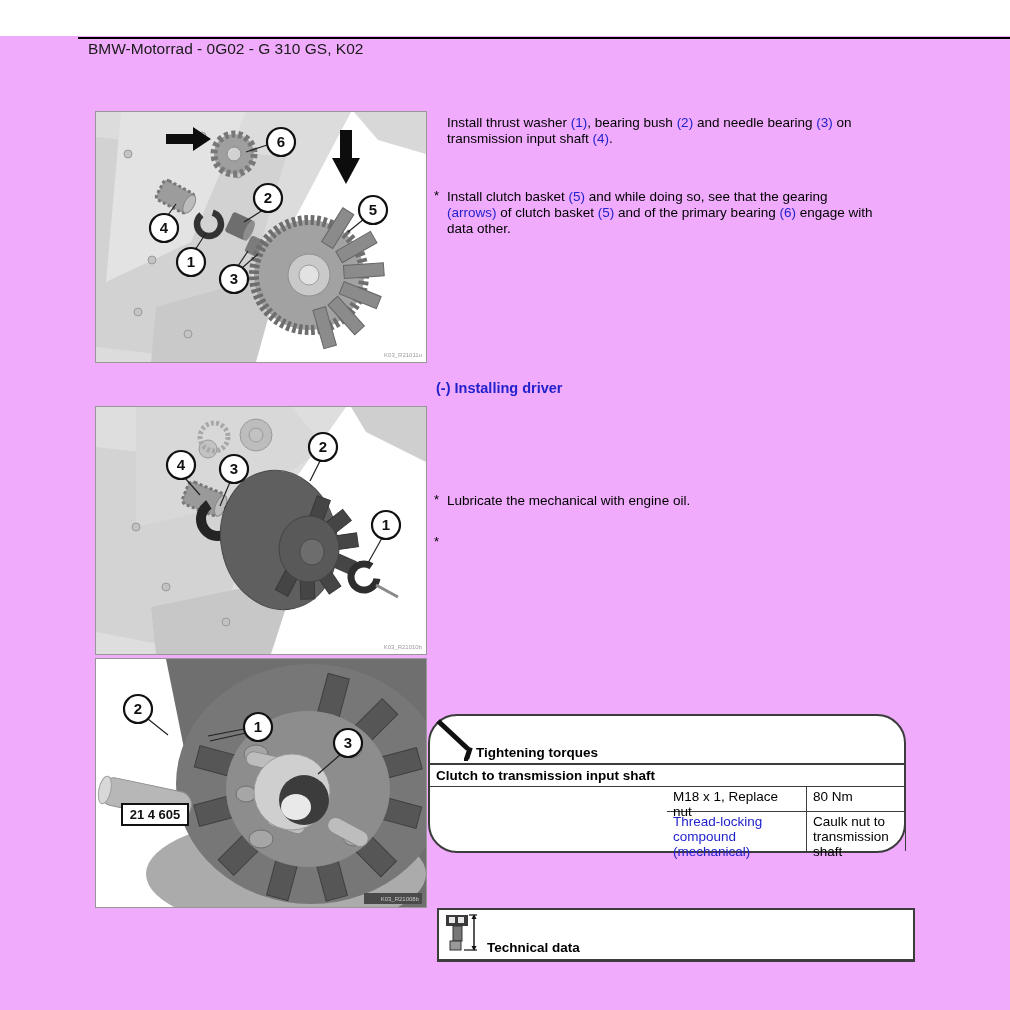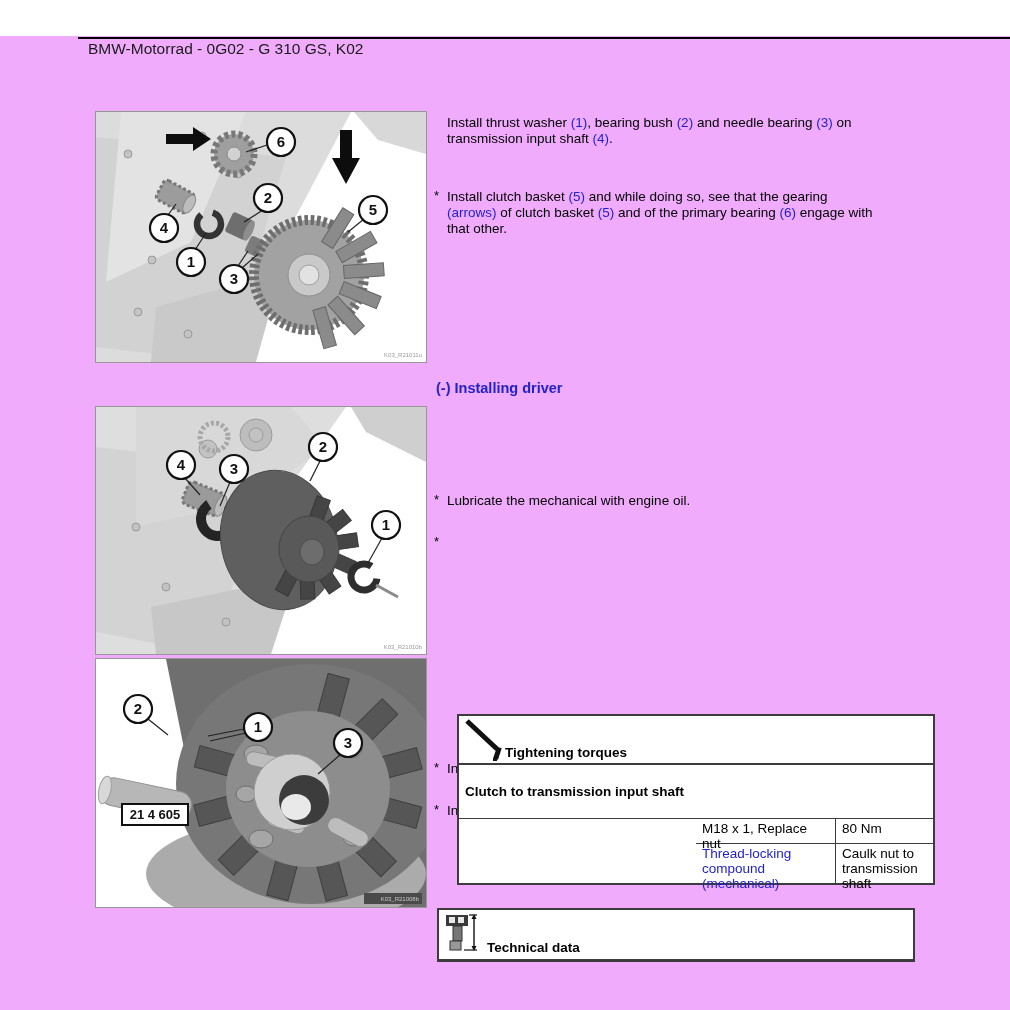--- a/index.html
+++ b/index.html
@@ -16,21 +16,21 @@
   .seg-link{color:#2222cc;}
   #driver-heading{font-size:14.5px;font-weight:bold;color:#2222cc;}
   .tbl{position:absolute;border:2px solid #3c3c3c;background:#fff;font-size:13.5px;}
   .tbl .hdr{position:relative;border-bottom:2px solid #3c3c3c;}
   .tbl .hdr .ttl{position:absolute;font-weight:bold;}
   .tq-grid{display:grid;grid-template-columns:237px 140px 1fr;}
   .td-grid{display:grid;grid-template-columns:138px 80px 157px 1fr;}
   .cell{padding:2px 16px 3px 6px;box-sizing:border-box;}
   .br{border-right:1.5px solid #3c3c3c;}
   .bb{border-bottom:1.5px solid #3c3c3c;}
-  .subhdr{font-weight:bold;border-bottom:1.5px solid #3c3c3c;padding:19px 6px;}
+  .subhdr{font-weight:bold;border-bottom:1.5px solid #3c3c3c;padding:3px 6px;}
   .wm{font-size:6px;fill:#9b9b9b;}
   .co circle{fill:#fff;stroke:#111;stroke-width:2.2px;}
   .co text{font-size:15px;font-weight:bold;fill:#111;text-anchor:middle;}
   .ldr{stroke:#222;stroke-width:1.2px;}
 </style>
 </head>
 <body>
 
 <div id="page">
 
@@ -271,21 +271,21 @@
     </svg>
   </div>
 
   <div class="abs textcol bullet" style="left:434px;top:79px;">
     <span class="mk"></span>
     <span><span>Install thrust washer </span><span class="seg-link">(1)</span><span>, bearing bush </span><span class="seg-link">(2)</span><span> and needle bearing </span><span class="seg-link">(3)</span><span> on</span><br><span>transmission input shaft </span><span class="seg-link">(4)</span><span>.</span></span>
   </div>
 
   <div class="abs textcol bullet" style="left:434px;top:121px;">
     <span class="mk">*</span>
-    <span><span>Install clutch basket </span><span class="seg-link">(5)</span><span> and while doing so, see that the gearing</span><br><span class="seg-link">(arrows)</span><span> of clutch basket </span><span class="seg-link">(5)</span><span> and of the primary bearing </span><span class="seg-link">(6)</span><span> engage with</span><br><span>that other.</span></span>
+    <span><span>Install clutch basket </span><span class="seg-link">(5)</span><span> and while doing so, see that the gearing</span><br><span class="seg-link">(arrows)</span><span> of clutch basket </span><span class="seg-link">(5)</span><span> and of the primary bearing </span><span class="seg-link">(6)</span><span> engage with</span><br><span>data other.</span></span>
   </div>
 
   <div id="driver-heading" class="abs" style="left:436px;top:344px;">(-) Installing driver</div>
 
   <div class="abs textcol bullet" style="left:434px;top:377px;">
     <span class="mk">*</span>
     <span><span>Lubricate the mechanical with engine oil.</span></span>
   </div>
 
   <div class="abs textcol bullet" style="left:434px;top:403px;">
@@ -295,21 +295,21 @@
   <div class="abs textcol bullet" style="left:434px;top:629px;">
     <span class="mk">*</span>
     <span><span>Insert driver stop </span><span class="seg-link">(No. 21 4 605)</span><span> into driver </span><span class="seg-link">(1)</span><span> and clutch basket </span><span class="seg-link">(2)</span><span>.</span></span>
   </div>
 
   <div class="abs textcol bullet" style="left:434px;top:655px;">
     <span class="mk">*</span>
     <span><span>Install nut </span><span class="seg-link">(3)</span><span> and tighten.</span></span>
   </div>
 
-  <div class="tbl" style="left:457px;top:678px;width:474px;">
+  <div class="tbl" style="left:428px;top:678px;width:474px;border-radius:29px;">
     <div class="hdr" style="height:47px;">
       <svg width="60" height="44" viewBox="0 0 60 44" style="position:absolute;left:4px;top:2px;">
         <line x1="4" y1="3" x2="34" y2="31" stroke="#111" stroke-width="5"></line>
         <rect x="32" y="29" width="5" height="12" fill="#111" transform="rotate(18 34 35)"></rect>
         <rect x="30" y="40" width="4" height="3" fill="#111"></rect>
       </svg>
       <span class="ttl" style="left:46px;bottom:3px;">Tightening torques</span>
     </div>
     <div class="subhdr">Clutch to transmission input shaft</div>
     <div class="tq-grid">

